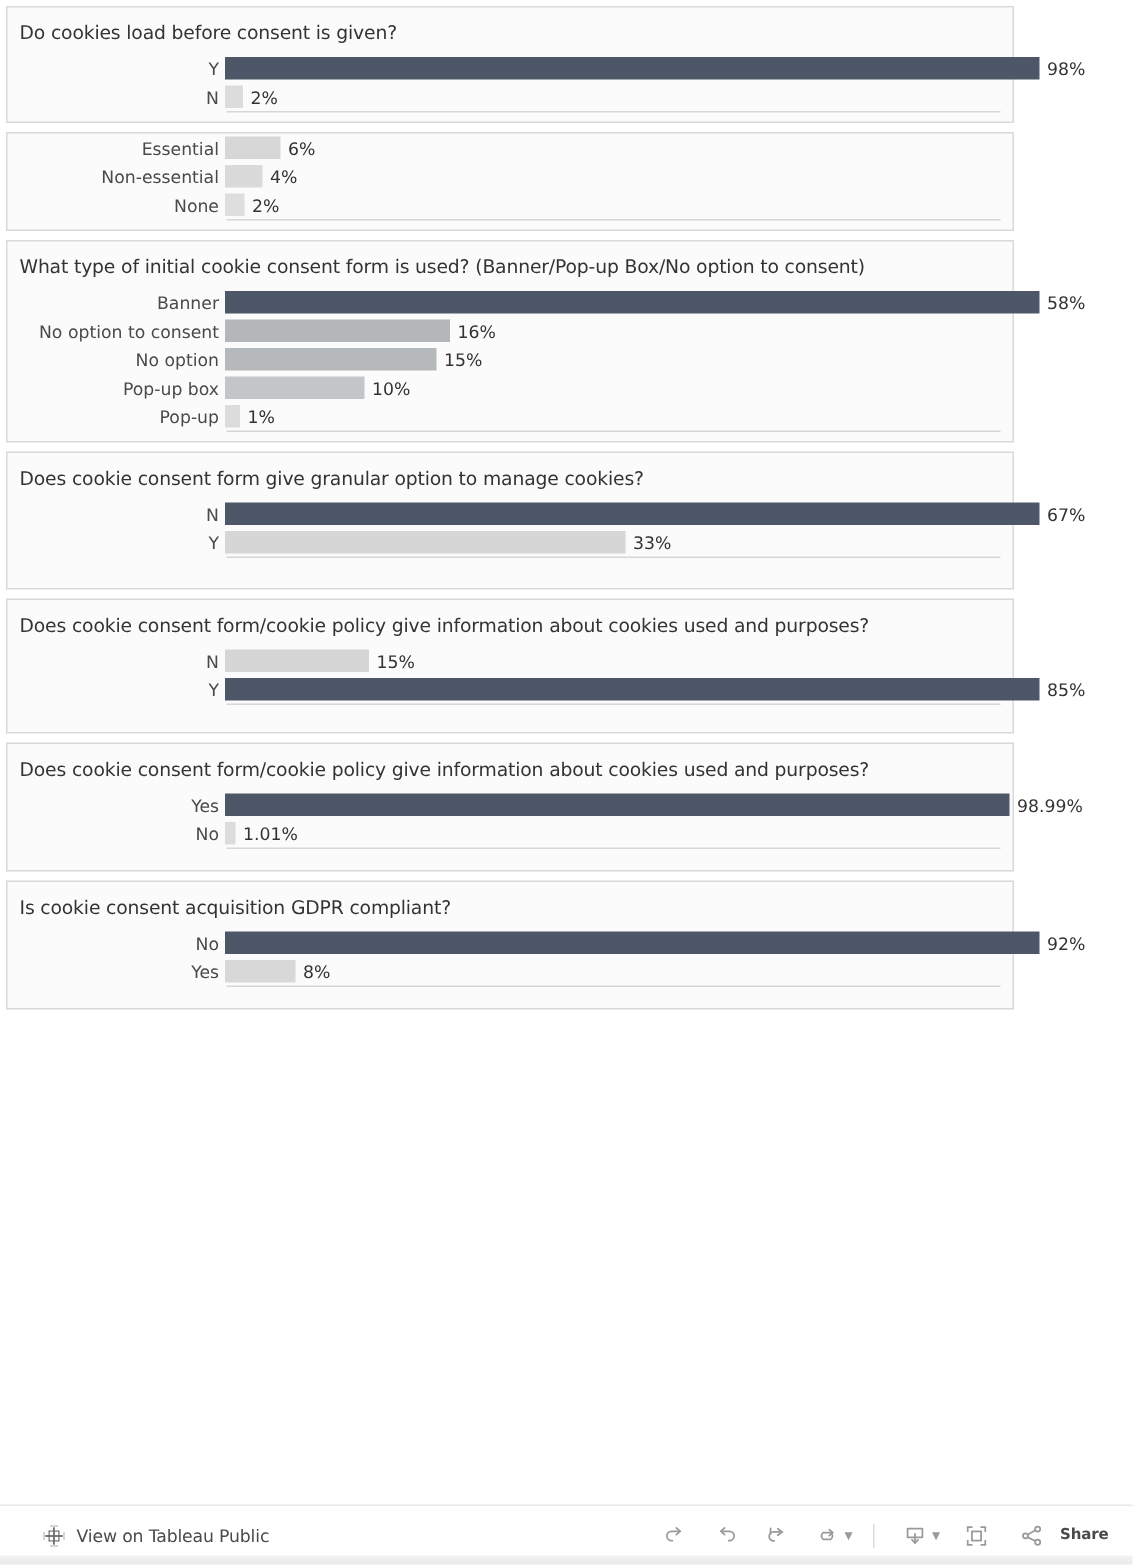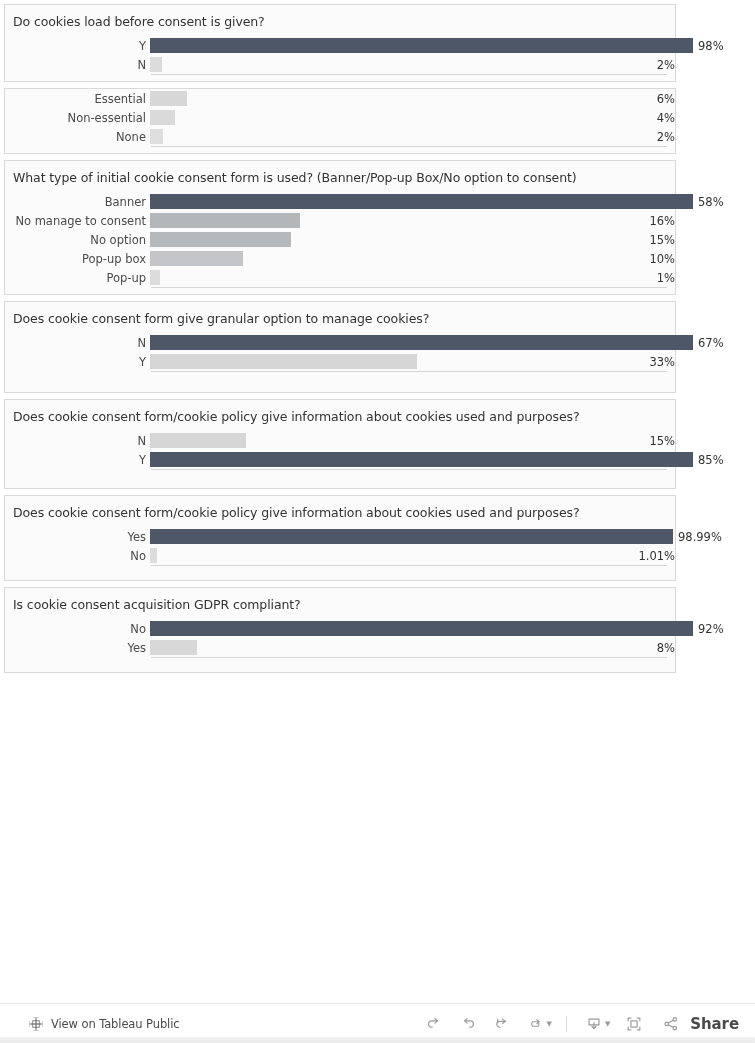--- a/index.html
+++ b/index.html
@@ -56,21 +56,20 @@
     box-sizing:border-box;
     white-space:nowrap;
     overflow:hidden;
   }
   .barwrap{
     position:relative;
     flex:1;
     height:19px;
     display:flex;
     align-items:center;
-    justify-content:space-between;
   }
   .bar{
     height:15px;
     background:#4e5767;
     flex:none;
   }
   .barval{
     font-size:11.5px;
     color:#333333;
     padding-left:5px;
@@ -124,21 +123,21 @@
   }
   .tb-btn.wide{width:40px;}
   .tb-caret{
     font-size:7px;color:#9a9a9a;
     margin-left:-6px;margin-right:4px;
   }
   .tb-sep{
     width:1px;height:16px;background:#dcdcdc;margin:0 10px;
   }
   .share-lbl{
-    font-size:15px;font-weight:bold;color:#4a4a4a;
+    font-size:10px;font-weight:bold;color:#4a4a4a;
     margin-left:2px;letter-spacing:-0.1px;
   }
   svg{display:block;}
 </style>
 </head>
 <body>
 
 <div id="dashboard">
 
   <div class="panel">
@@ -195,21 +194,21 @@
     <div class="panel-title">What type of initial cookie consent form is used? (Banner/Pop-up Box/No option to consent)</div>
     <div class="rows">
       <div class="row">
         <div class="rowlabel">Banner</div>
         <div class="barwrap">
           <div class="bar" style="width:543px;background:#4e5767;"></div>
           <div class="barval">58%</div>
         </div>
       </div>
       <div class="row">
-        <div class="rowlabel">No manage to consent</div>
+        <div class="rowlabel">No option to consent</div>
         <div class="barwrap">
           <div class="bar" style="width:150px;background:#b4b7ba;"></div>
           <div class="barval">16%</div>
         </div>
       </div>
       <div class="row">
         <div class="rowlabel">No option</div>
         <div class="barwrap">
           <div class="bar" style="width:141px;background:#b6b9bc;"></div>
           <div class="barval">15%</div>

